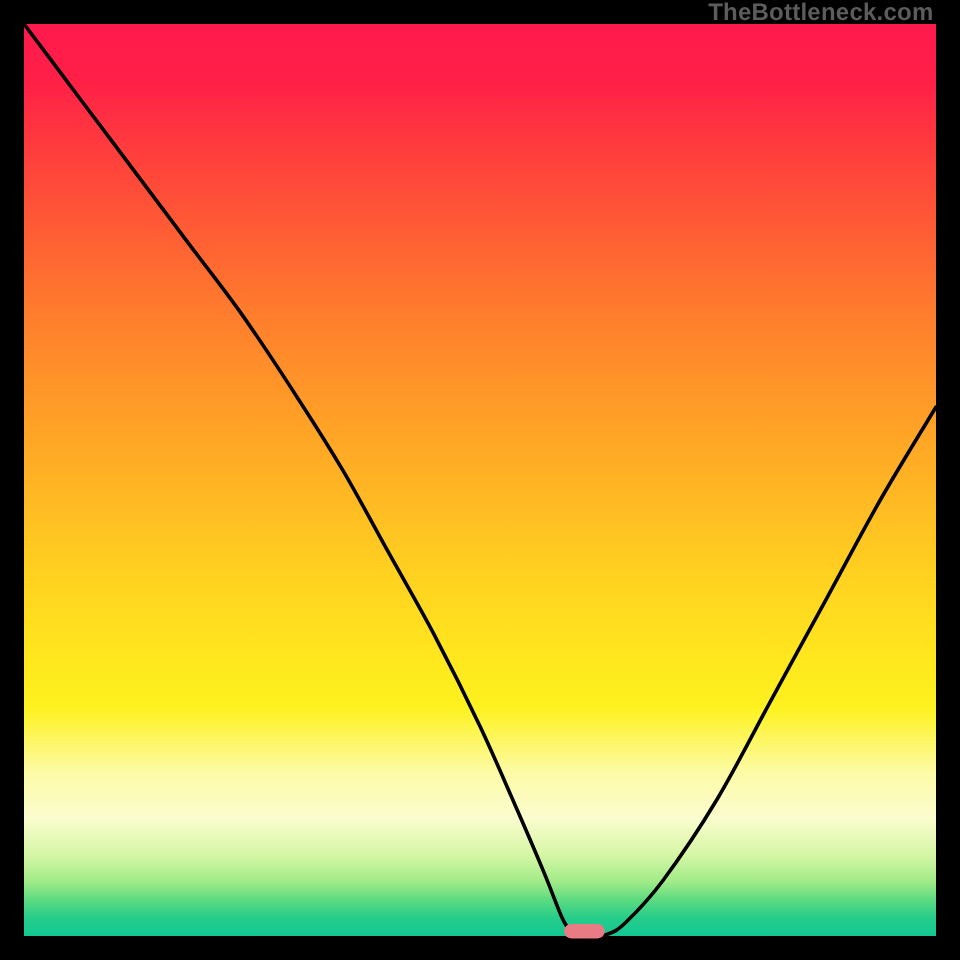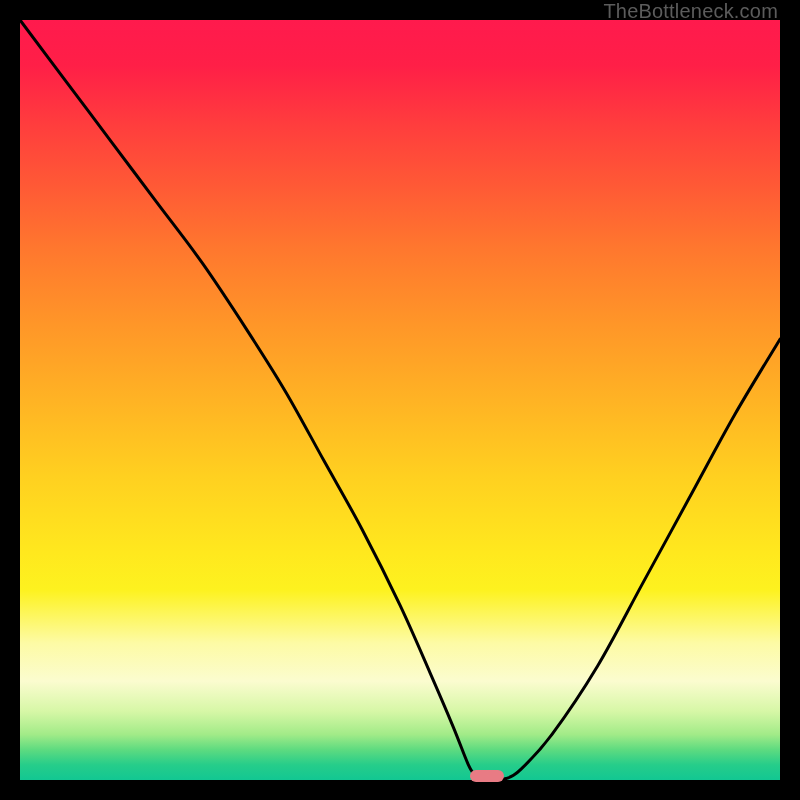--- a/index.html
+++ b/index.html
@@ -43,21 +43,21 @@
       #26cd8a 98%,
       #12c792 100%
     );
   }
   .watermark {
     position: absolute;
     top: 0px;
     right: 22px;
     color: #5c5c5c;
     font-size: 20px;
-    font-weight: 400;
+    font-weight: 700;
     letter-spacing: 0.2px;
     user-select: none;
   }
   .curve-svg {
     position: absolute;
     left: 0;
     top: 0;
     width: 760px;
     height: 760px;
     overflow: visible;

